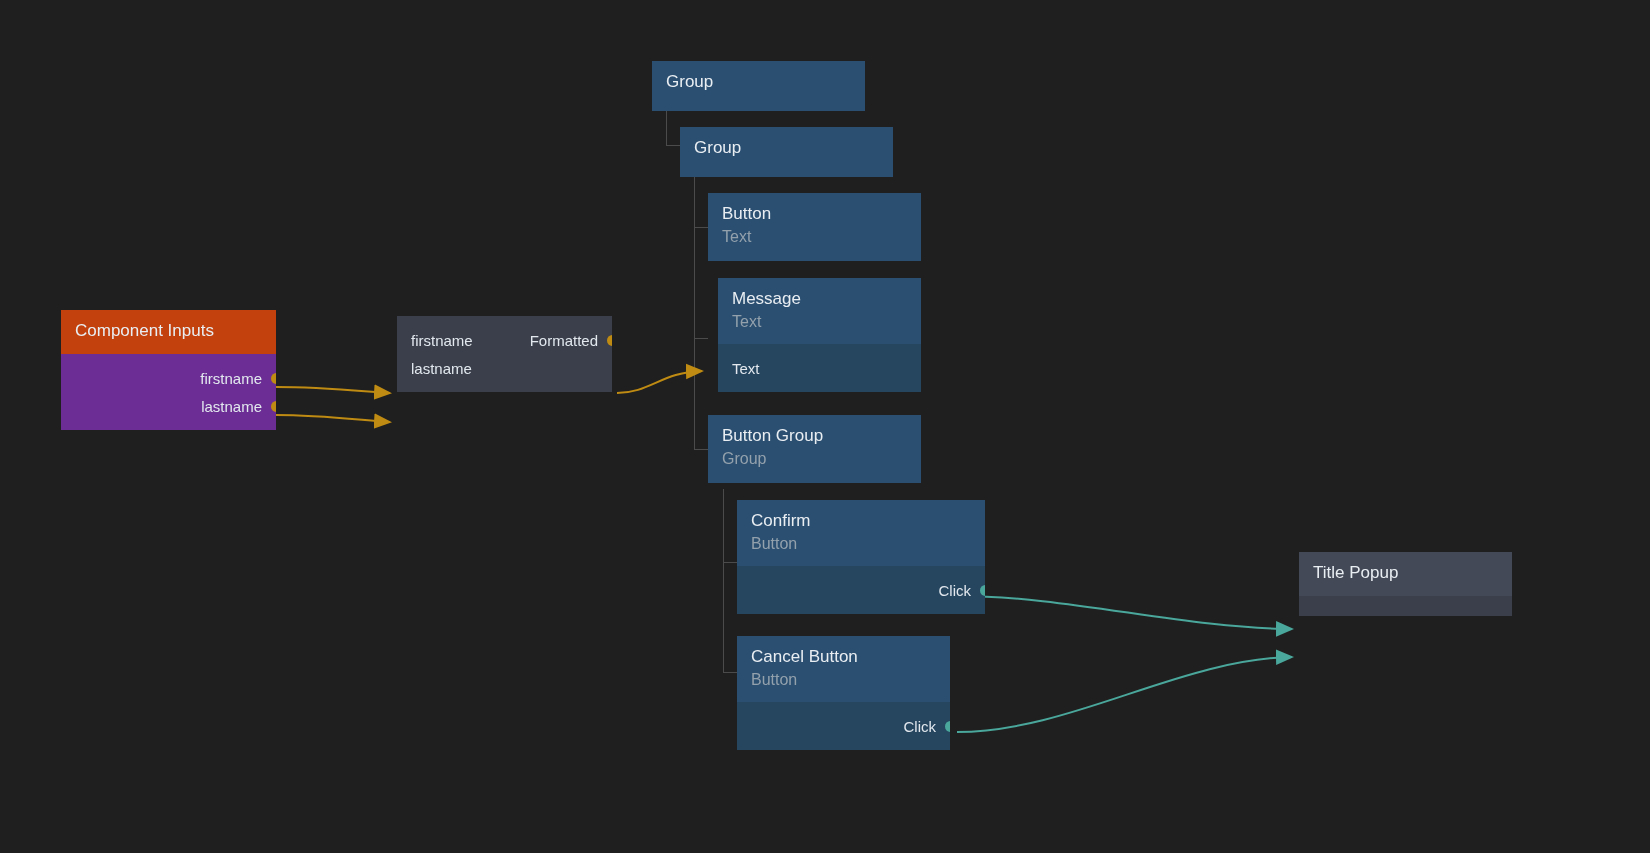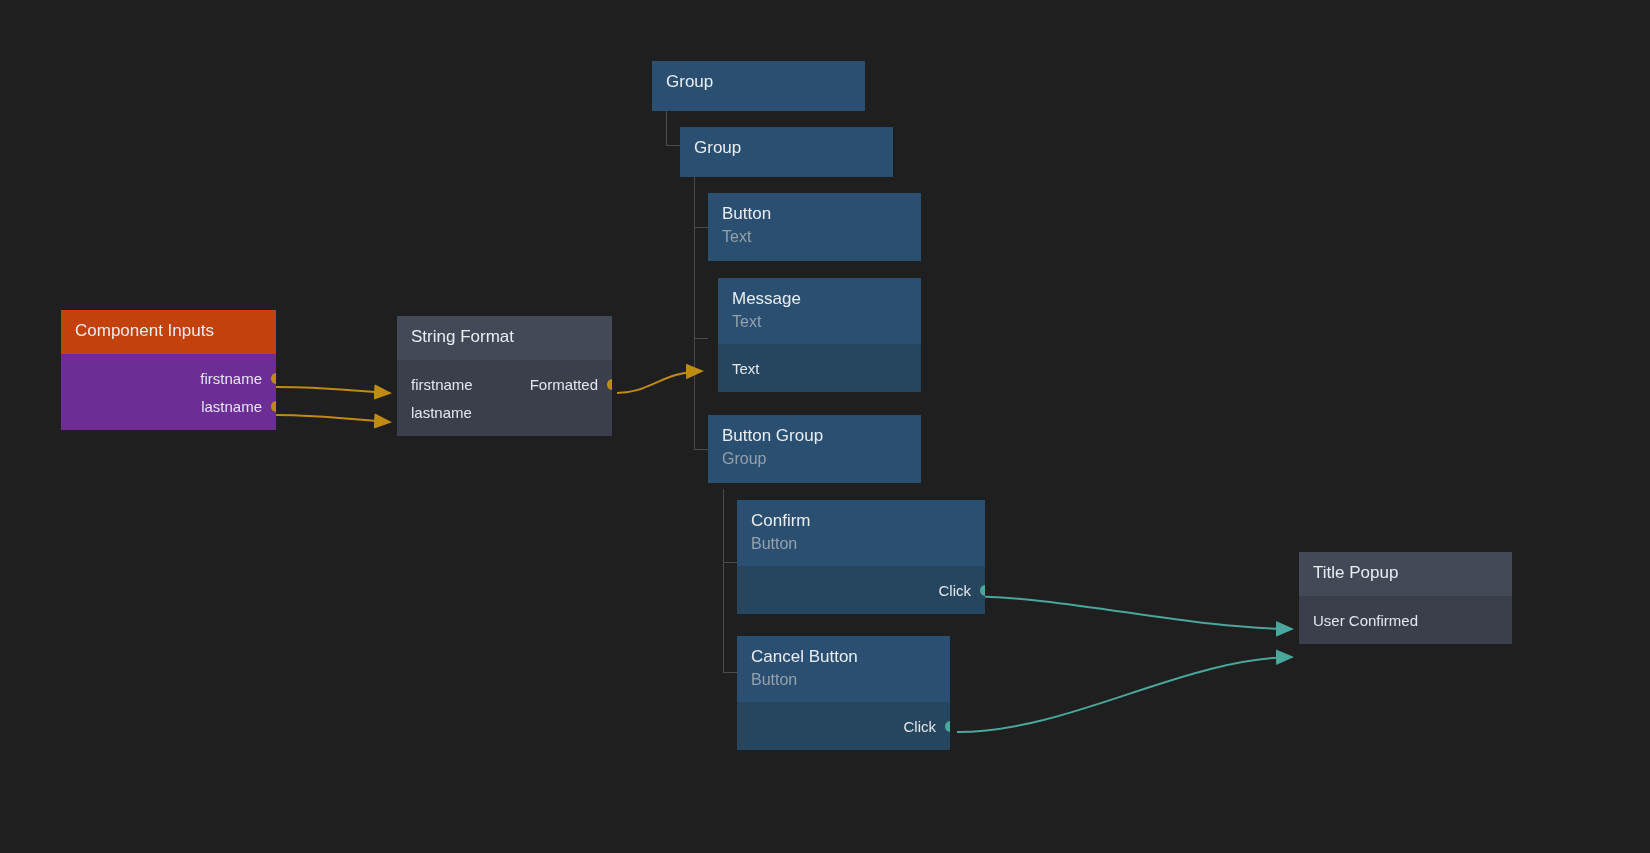--- a/index.html
+++ b/index.html
@@ -146,23 +146,20 @@
       </div>
       <div class="port out">
         <span>lastname</span>
         <span class="dot orange right"></span>
       </div>
       <div class="spacer"></div>
     </div>
   </div>
 
   <div class="node n-gray" style="left:397px; top:316px; width:215px;">
-    <div class="nh">
-      <div class="ntitle">String Format</div>
-    </div>
     <div class="nb">
       <div class="spacer"></div>
       <div class="port both">
         <span>firstname</span>
         <span>Formatted</span>
         <span class="dot orange right"></span>
       </div>
       <div class="port in">
         <span>lastname</span>
       </div>
@@ -239,20 +236,17 @@
       <div class="spacer"></div>
     </div>
   </div>
 
   <div class="node n-gray" style="left:1299px; top:552px; width:213px;">
     <div class="nh">
       <div class="ntitle">Title Popup</div>
     </div>
     <div class="nb">
       <div class="spacer"></div>
-      <div class="port in">
-        <span>User Confirmed</span>
-      </div>
       <div class="spacer"></div>
     </div>
   </div>
 
 </div>
 
 </body></html>

